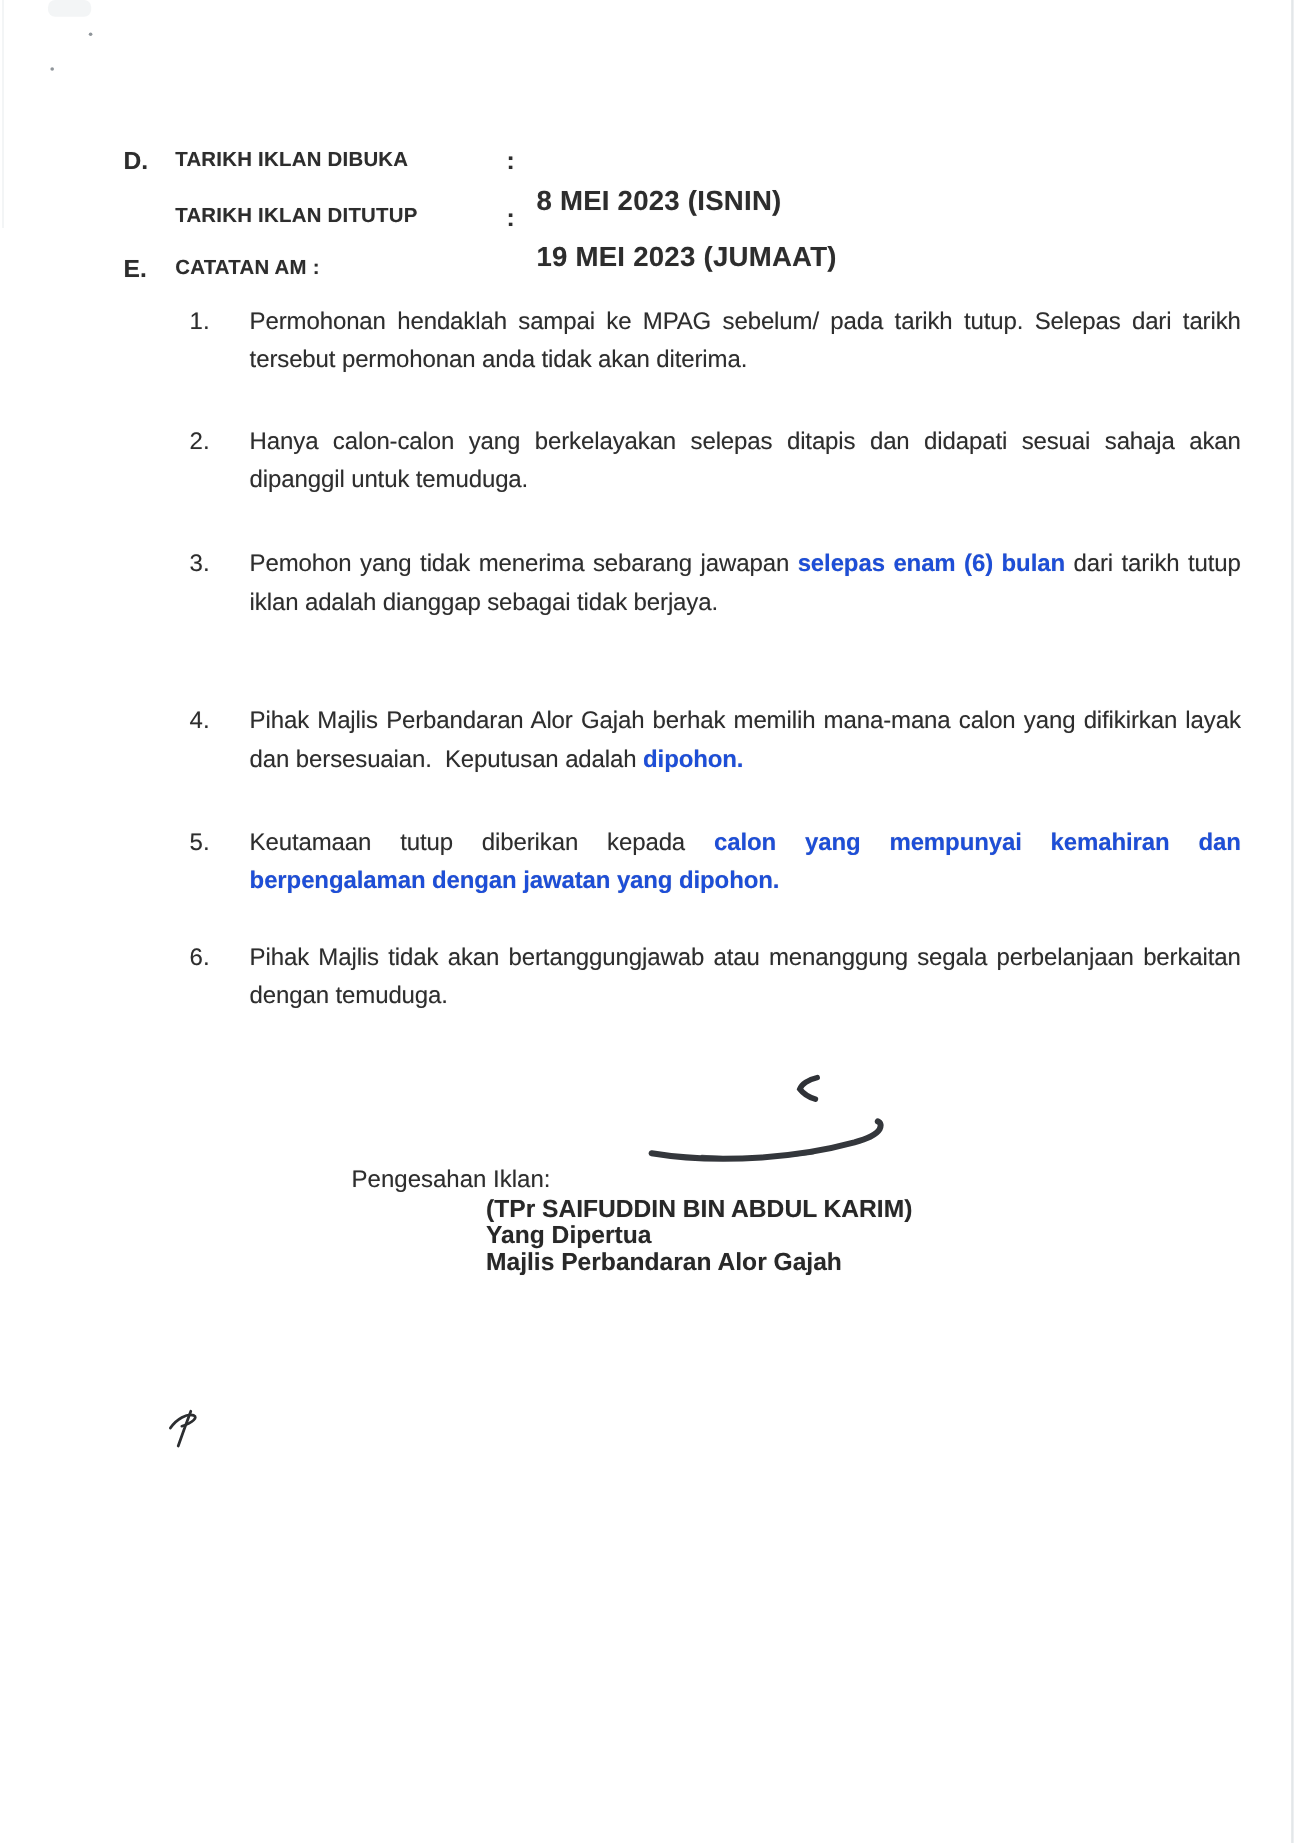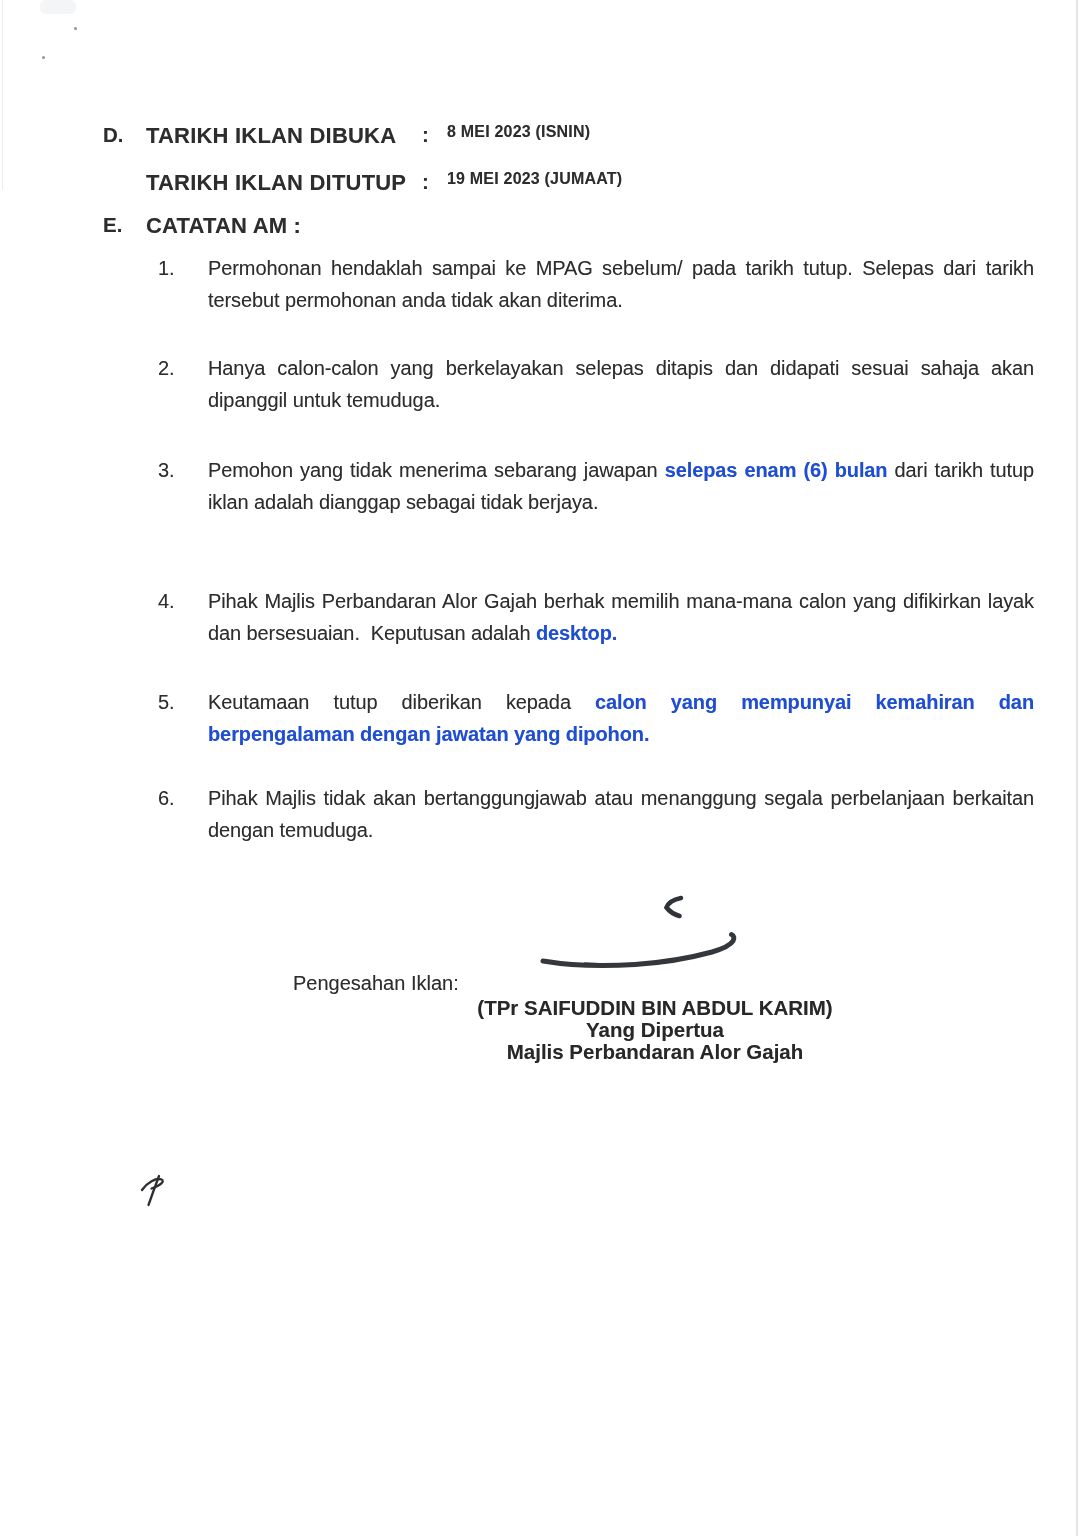--- a/index.html
+++ b/index.html
@@ -8,37 +8,37 @@
     width:1086px;height:1536px;
     background:#ffffff;
     font-family:"Liberation Sans","DejaVu Sans",sans-serif;
     color:#2d2d2d;
     overflow:hidden;
   }
   .ink{ text-shadow:0 0 0.6px rgba(45,45,45,0.35); }
   
   .hrow{ position:absolute; left:0; top:0; width:1086px; height:26px; }
   .hletter{ position:absolute; left:103px; font-weight:bold; font-size:20.5px; }
-  .hlabel{ position:absolute; left:146px; font-weight:bold; font-size:22px; letter-spacing:0.2px; }
+  .hlabel{ position:absolute; left:146px; font-weight:bold; font-size:17px; letter-spacing:0.2px; }
   .hsep{ position:absolute; left:422px; font-weight:bold; font-size:20.5px; }
-  .hvalue{ position:absolute; left:447px; font-weight:bold; font-size:16px; letter-spacing:0.2px; }
+  .hvalue{ position:absolute; left:447px; font-weight:bold; font-size:23px; letter-spacing:0.2px;margin-top:31px; }
   
   .note{ position:absolute; left:158px; width:876px; display:flex; }
   .note-num{ flex:none; width:50px; font-size:20px; line-height:32px; }
   .note-text{
     flex:none; width:826px;
     font-size:20px; line-height:32px;
     text-align:justify; letter-spacing:-0.1px;
   }
   .seg-bold{ font-weight:bold; color:#1d4ed8; }
   
   .sig-label{ position:absolute; left:293px; top:972px; font-size:20px; }
   .sig-block{
     position:absolute; left:405px; top:997px; width:500px;
-    text-align:center; font-weight:bold; font-size:20.5px; line-height:22px;
+    font-weight:bold; font-size:20.5px; line-height:22px;
     color:#282828;
   }
   
   .footer-ref{
     position:absolute; left:118px; top:1193px;
     font-style:italic; font-size:15px; letter-spacing:0.1px; color:#38393b;
   }
   
   .scan-line-right{ position:absolute; left:1076px; top:0; width:2px; height:1536px; background:#e3e7e9; }
   .scan-line-left{ position:absolute; left:2px; top:0; width:1px; height:190px; background:#eceef0; }
@@ -83,21 +83,21 @@
   <div class="note ink" style="top:352px;">
     <span class="note-num">2.</span>
     <div class="note-text"><span>Hanya calon-calon yang berkelayakan selepas ditapis dan didapati sesuai sahaja akan dipanggil untuk temuduga.</span></div>
   </div>
   <div class="note ink" style="top:454px;">
     <span class="note-num">3.</span>
     <div class="note-text"><span>Pemohon yang tidak menerima sebarang jawapan </span><span class="seg-bold">selepas enam (6) bulan</span><span> dari tarikh tutup iklan adalah dianggap sebagai tidak berjaya.</span></div>
   </div>
   <div class="note ink" style="top:585px;">
     <span class="note-num">4.</span>
-    <div class="note-text"><span>Pihak Majlis Perbandaran Alor Gajah berhak memilih mana-mana calon yang difikirkan layak dan bersesuaian.&nbsp; Keputusan adalah </span><span class="seg-bold">desktop.</span></div>
+    <div class="note-text"><span>Pihak Majlis Perbandaran Alor Gajah berhak memilih mana-mana calon yang difikirkan layak dan bersesuaian.&nbsp; Keputusan adalah </span><span class="seg-bold">dipohon.</span></div>
   </div>
   <div class="note ink" style="top:686px;">
     <span class="note-num">5.</span>
     <div class="note-text"><span>Keutamaan tutup diberikan kepada </span><span class="seg-bold">calon yang mempunyai kemahiran dan berpengalaman dengan jawatan yang dipohon.</span></div>
   </div>
   <div class="note ink" style="top:782px;">
     <span class="note-num">6.</span>
     <div class="note-text"><span>Pihak Majlis tidak akan bertanggungjawab atau menanggung segala perbelanjaan berkaitan dengan temuduga.</span></div>
   </div>
 

